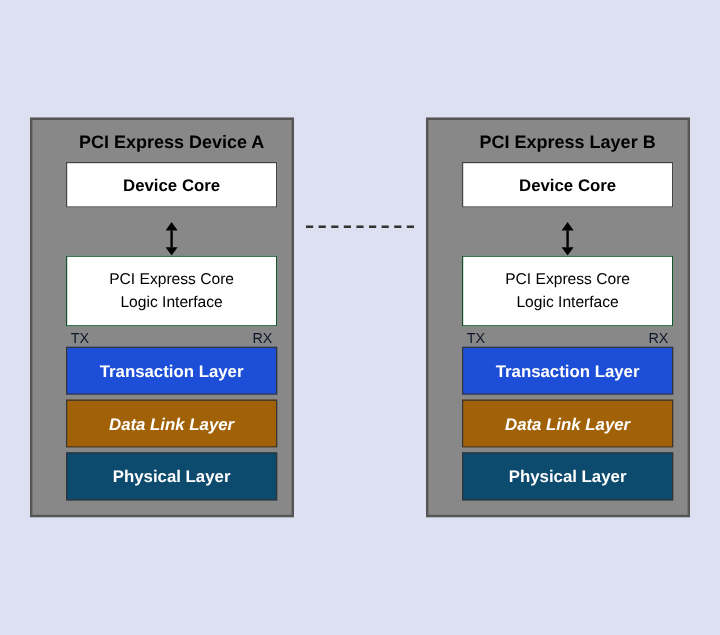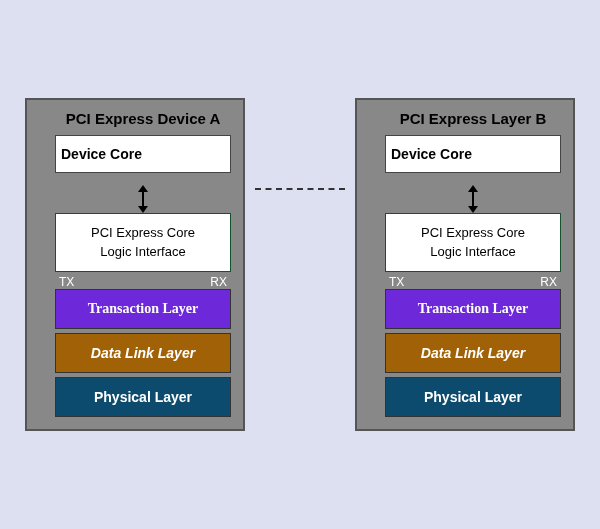--- a/index.html
+++ b/index.html
@@ -48,21 +48,21 @@
       font-size: 15px;
       font-weight: bold;
       text-align: center;
       margin-bottom: 8px;
     }
 
     .device-core-box {
       background: #fff;
       border: 1px solid #444;
       width: 100%;
-      text-align: left;
+      text-align: center;
       padding: 10px 5px;
       font-size: 14px;
       font-weight: bold;
       color: #000;
       margin-bottom: 12px;
     }
 
     .arrow-line-down {
       width: 2px;
       height: 16px;
@@ -101,35 +101,35 @@
       color: #000;
       line-height: 1.4;
     }
 
     .tx-rx-labels {
       display: flex;
       justify-content: space-between;
       width: 100%;
       padding: 3px 4px 0 4px;
       font-size: 12px;
-      color: #ffffff;
+      color: #0f172a;
     }
 
     .layer-row {
       width: 100%;
       text-align: center;
       padding: 11px 5px;
       font-size: 14px;
       font-weight: bold;
       color: #fff;
       border: 1px solid #333;
       margin-bottom: 0;
     }
 
-    .transaction-layer { background: #6d28d9; font-family: Liberation Serif, serif; }
+    .transaction-layer { background: #1d4ed8; }
     .data-link-layer { background: #a16207; font-style: italic; }
     .physical-layer { background: #0c4a6e; }
 
     .layer-gap {
       height: 4px;
       width: 100%;
       background: #888;
     }
 
     .middle-area {

